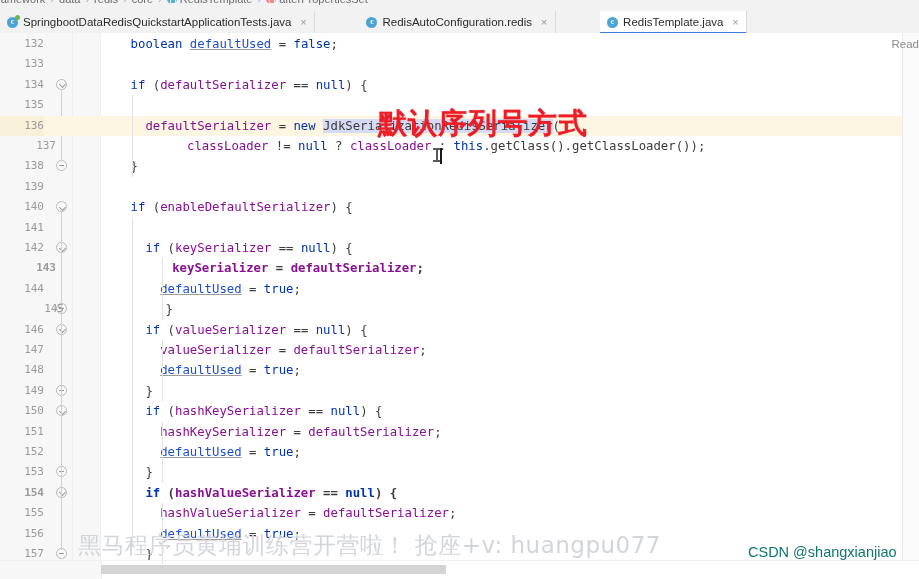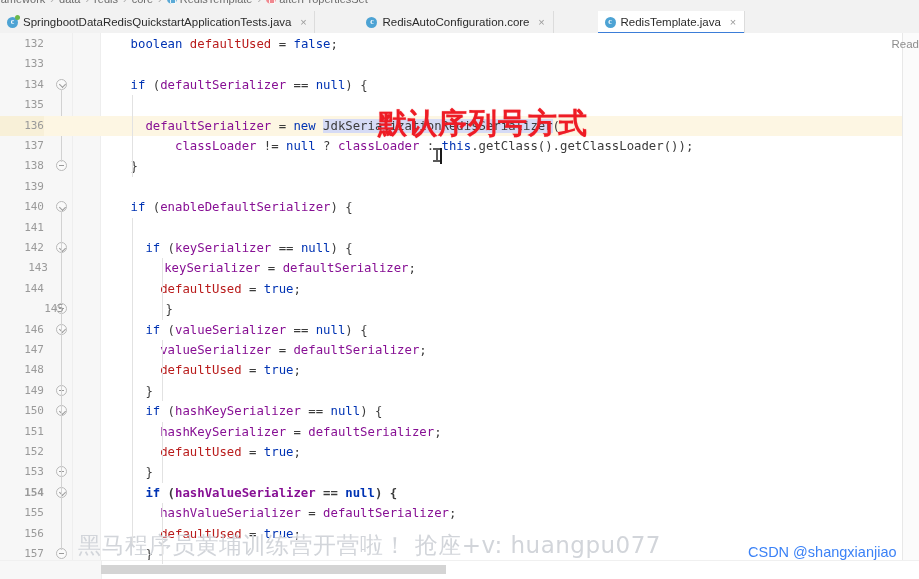--- a/index.html
+++ b/index.html
@@ -92,21 +92,21 @@
     font-size:11px;color:#9a9a9a;line-height:20.4px;
   }
   .codetext{
     position:absolute;left:101px;white-space:pre;
     font-family:"DejaVu Sans Mono","Liberation Mono",monospace;
     font-size:12.3px;line-height:20.4px;letter-spacing:0px;
     color:#3b3b3b;
   }
   .kw{color:#0033b3;}
   .fld{color:#871094;}
-  .fldu{color:#b91c1c;text-decoration-color:#9a9a9a;}
+  .fldu{color:#1d4ed8;text-decoration:underline;text-decoration-color:#9a9a9a;}
   .sel{background:#d6dbf5;}
 
   
   .fold{
     position:absolute;left:4px;width:11px;height:11px;border-radius:50%;
     border:1px solid #b9b9b9;background:#fafafa;box-sizing:border-box;
   }
   .fold .g{
     position:absolute;left:2px;top:4px;width:5px;height:1px;background:#9a9a9a;
   }
@@ -159,21 +159,21 @@
 
   
   .wm-main{
     position:absolute;left:78px;top:530px;
     font-family:"DejaVu Sans","Liberation Sans",sans-serif;
     font-size:23px;color:#d2d5da;white-space:nowrap;letter-spacing:0.5px;
   }
   .wm-csdn{
     position:absolute;left:748px;top:544px;
     font-family:"Liberation Sans",sans-serif;
-    font-size:14.5px;color:#3b82f6;white-space:nowrap;
+    font-size:14.5px;color:#0f766e;white-space:nowrap;
   }
 
   
   .hscroll{
     position:absolute;left:0;bottom:0;width:919px;height:18px;
     background:#ffffff;border-top:1px solid #f0f0f0;
   }
   .hscroll .track{position:absolute;left:101px;right:16px;top:4px;height:9px;background:#ffffff;}
   .hscroll .thumb{position:absolute;left:101px;top:4px;width:345px;height:9px;background:#d4d4d4;border-radius:0px;}
   .hscroll .gut{position:absolute;left:0;top:0;width:101px;height:18px;background:#f7f7f7;border-right:1px solid #eee;}
@@ -188,21 +188,21 @@
   </div>
 
   <div class="tabstrip" id="tabstrip">
       <div class="tab">
         <span class="jicon green"></span>
         <span>SpringbootDataRedisQuickstartApplicationTests.java</span>
         <span class="tabclose">×</span>
       </div>
       <div class="tab">
         <span class="jicon"></span>
-        <span>RedisAutoConfiguration.core</span>
+        <span>RedisAutoConfiguration.redis</span>
         <span class="tabclose">×</span>
       </div>
       <div class="tab active">
         <span class="jicon"></span>
         <span>RedisTemplate.java</span>
         <span class="tabclose">×</span>
       </div>
     </div>
 
   <div class="editor">
@@ -261,21 +261,21 @@
           <div class="codetext" style="padding-left: 29.6px;"><span class="kw">if</span> (<span class="fld">defaultSerializer</span> == <span class="kw">null</span>) {</div>
         </div>
         <div class="row" style="position: absolute; left: 0px; right: 0px; top: 62.2px;">
           <div class="ln">135</div>
           <div class="codetext" style="padding-left: 0px;"></div>
         </div>
         <div class="row hl" style="position: absolute; left: 0px; right: 8px; top: 82.6px;">
           <div class="ln">136</div>
           <div class="codetext" style="padding-left: 44.4px;"><span class="fld">defaultSerializer</span> = <span class="kw">new</span> <span class="sel">JdkSerializationRedisSerializer</span>(</div>
         </div>
-        <div class="row" style="position: absolute; left: 0px; right: 0px; top: 103px;">
+        <div class="row" style="position: absolute; left: 12px; right: 0px; top: 103px;">
           <div class="ln">137</div>
           <div class="codetext" style="padding-left: 74px;"><span class="fld">classLoader</span> != <span class="kw">null</span> ? <span class="fld">classLoader</span> : <span class="kw">this</span>.getClass().getClassLoader());</div>
         </div>
         <div class="row" style="position: absolute; left: 0px; right: 0px; top: 123.4px;">
           <div class="ln">138</div>
           <div class="codetext" style="padding-left: 29.6px;">}</div>
         </div>
         <div class="row" style="position: absolute; left: 0px; right: 0px; top: 143.8px;">
           <div class="ln">139</div>
           <div class="codetext" style="padding-left: 0px;"></div>
@@ -285,21 +285,21 @@
           <div class="codetext" style="padding-left: 29.6px;"><span class="kw">if</span> (<span class="fld">enableDefaultSerializer</span>) {</div>
         </div>
         <div class="row" style="position: absolute; left: 0px; right: 0px; top: 184.6px;">
           <div class="ln">141</div>
           <div class="codetext" style="padding-left: 0px;"></div>
         </div>
         <div class="row" style="position: absolute; left: 0px; right: 0px; top: 205px;">
           <div class="ln">142</div>
           <div class="codetext" style="padding-left: 44.4px;"><span class="kw">if</span> (<span class="fld">keySerializer</span> == <span class="kw">null</span>) {</div>
         </div>
-        <div class="row" style="position: absolute; left: 4px; right: 0px; top: 225.4px;">
+        <div class="row" style="position: absolute; left: 12px; right: 0px; top: 225.4px; font-weight: bold;">
           <div class="ln">143</div>
           <div class="codetext" style="padding-left: 59.2px;"><span class="fld">keySerializer</span> = <span class="fld">defaultSerializer</span>;</div>
         </div>
         <div class="row" style="position: absolute; left: 0px; right: 0px; top: 245.8px;">
           <div class="ln">144</div>
           <div class="codetext" style="padding-left: 59.2px;"><span class="fldu">defaultUsed</span> = <span class="kw">true</span>;</div>
         </div>
         <div class="row" style="position: absolute; left: 0px; right: 0px; top: 266.2px; margin-left: 20px;">
           <div class="ln">145</div>
           <div class="codetext" style="padding-left: 44.4px;">}</div>

